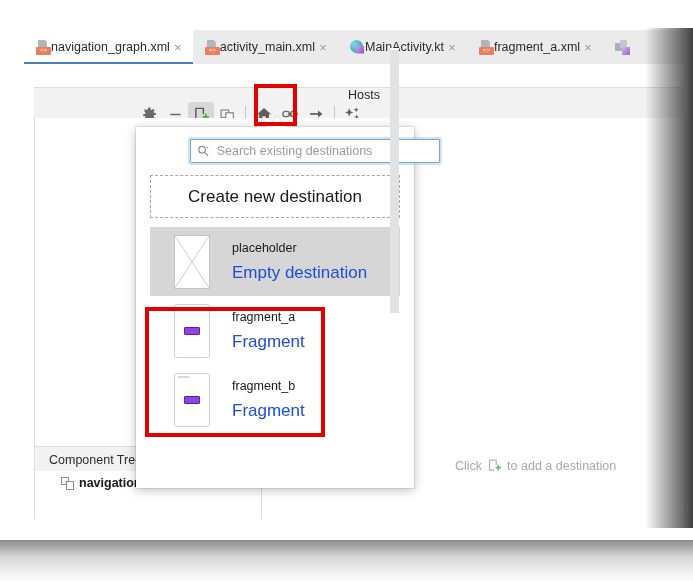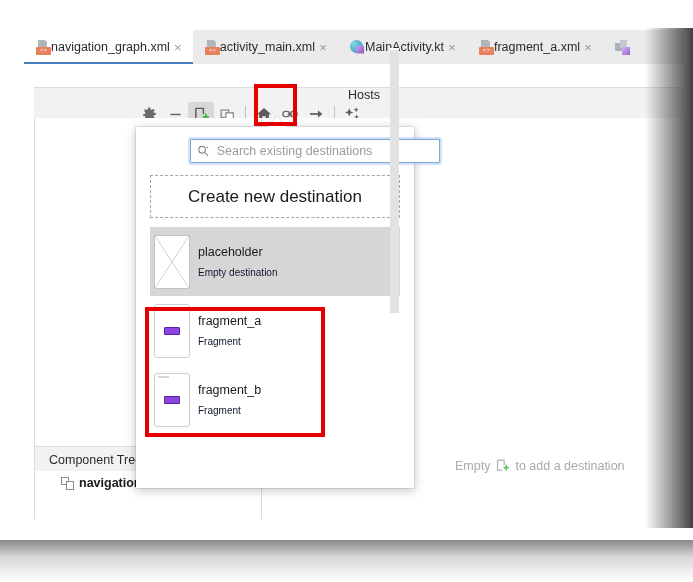--- a/index.html
+++ b/index.html
@@ -314,29 +314,29 @@
     left: 14px; top: 100px;
     width: 264px;
     height: 261px;
     overflow: hidden;
   }
   .list-item {
     display: flex;
     align-items: center;
     height: 69px;
     box-sizing: border-box;
-    padding-left: 4px;
-    gap: 8px;
+    padding-left: 24px;
+    gap: 22px;
     width: 250px;
     background: #ffffff;
   }
   .list-item.selected { background: #d6d6d6; }
   .li-text { display: flex; flex-direction: column; gap: 8px; }
   .li-title { font-size: 12.5px; color: #1a1a1a; }
-  .li-sub { font-size: 10px; color: #0f172a; }
+  .li-sub { font-size: 17px; color: #1d4ed8; }
 
   
   .thumb-empty {
     width: 34px; height: 52px;
     border: 1px solid #c3c3c3;
     background: #fff;
     position: relative;
     flex: 0 0 auto;
   }
   .thumb-empty::before, .thumb-empty::after {
@@ -556,21 +556,21 @@
         <div>No NavHost</div>
         <div>This nav g</div>
         <div>referen</div>
         <div>NavHostFragm</div>
         <div>order to</div>
       </div>
 
       <div class="empty-link">Using Navigat</div>
 
       <div class="click-hint">
-        <span>Empty</span>
+        <span>Click</span>
         <svg width="15" height="15" viewBox="0 0 18 18">
           <path d="M3 2.5 h8 v6 M3 2.5 v12 h6" fill="none" stroke="#b3b3b3" stroke-width="1.5"></path>
           <path d="M11 11.5 h5 M13.5 9 v5" stroke="#66c066" stroke-width="2" stroke-linecap="round"></path>
         </svg>
         <span>to add a destination</span>
       </div>
 
       <div class="ctree">
         <div class="ctree-title">Component Tree</div>
         <div class="ctree-body">

